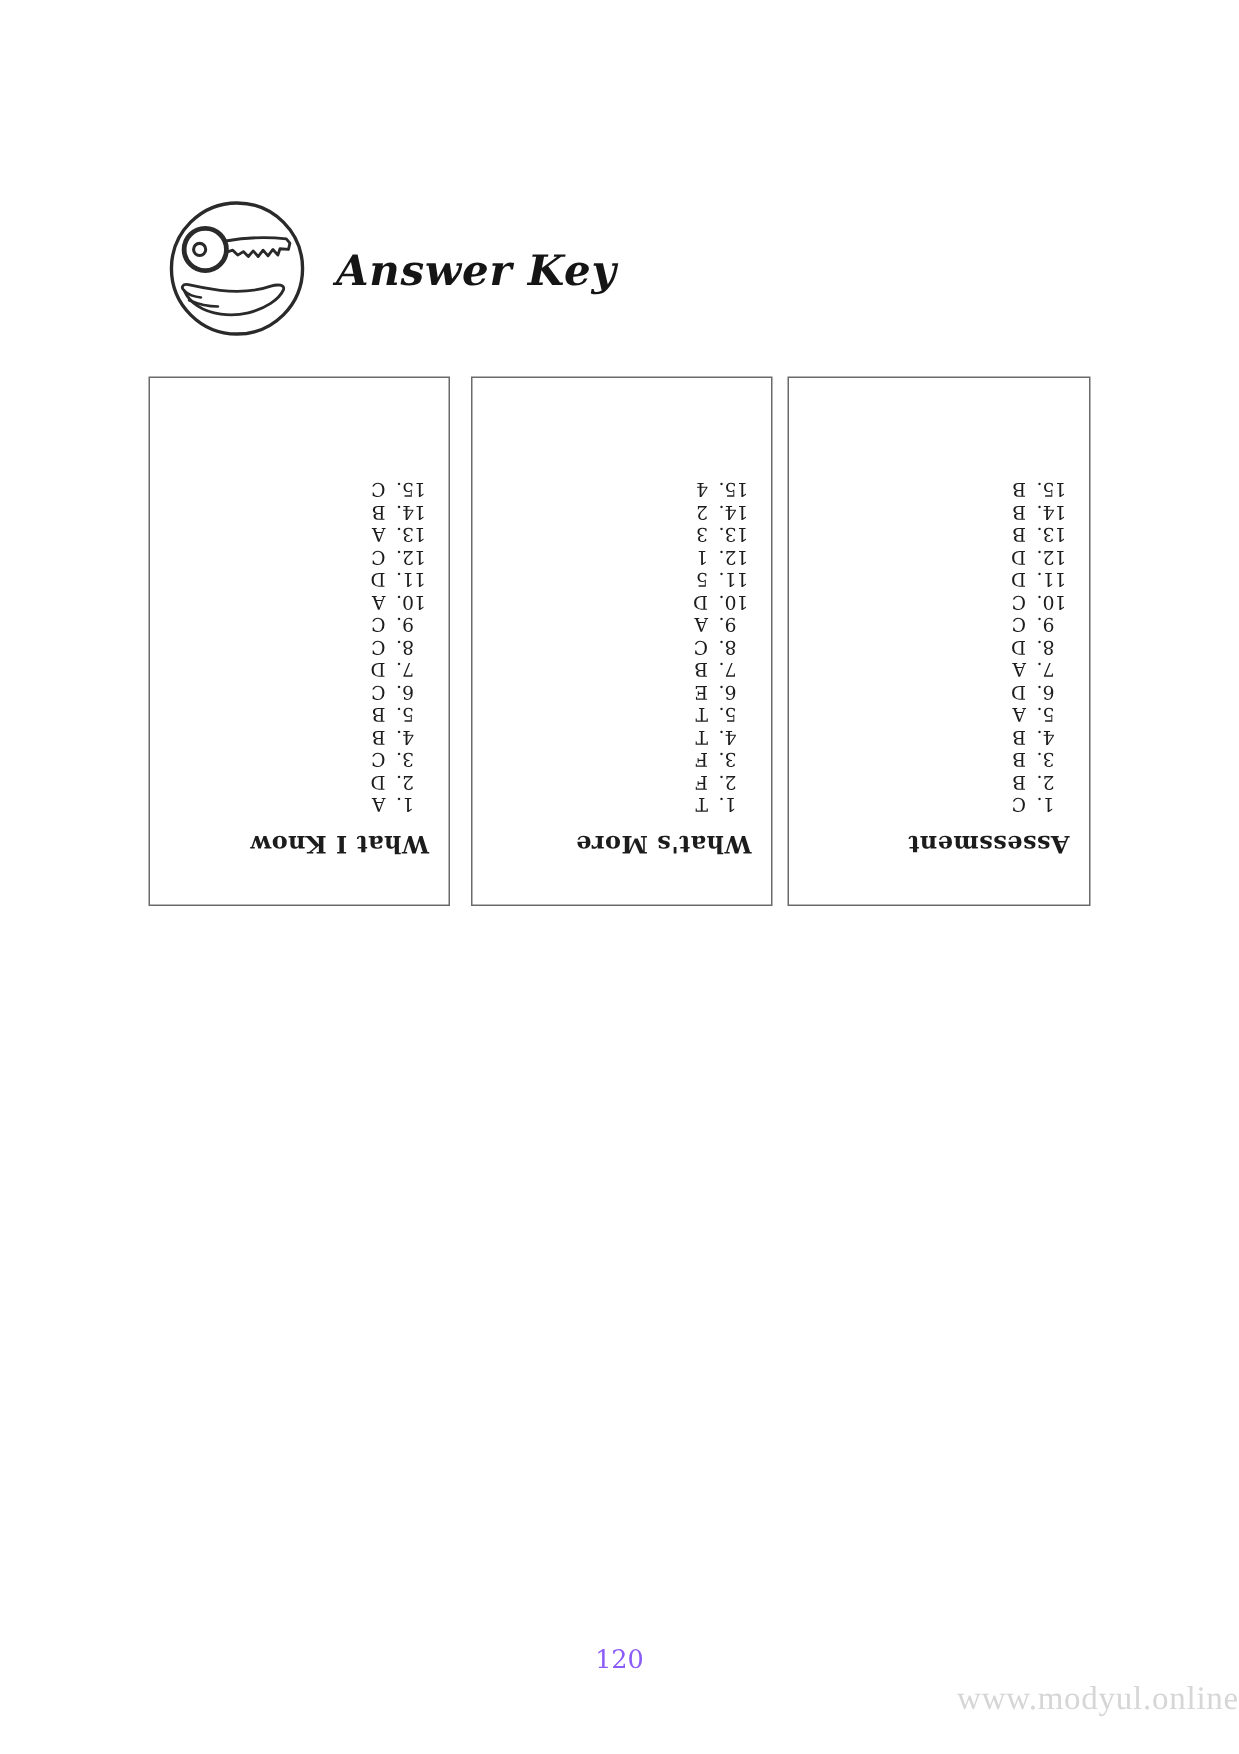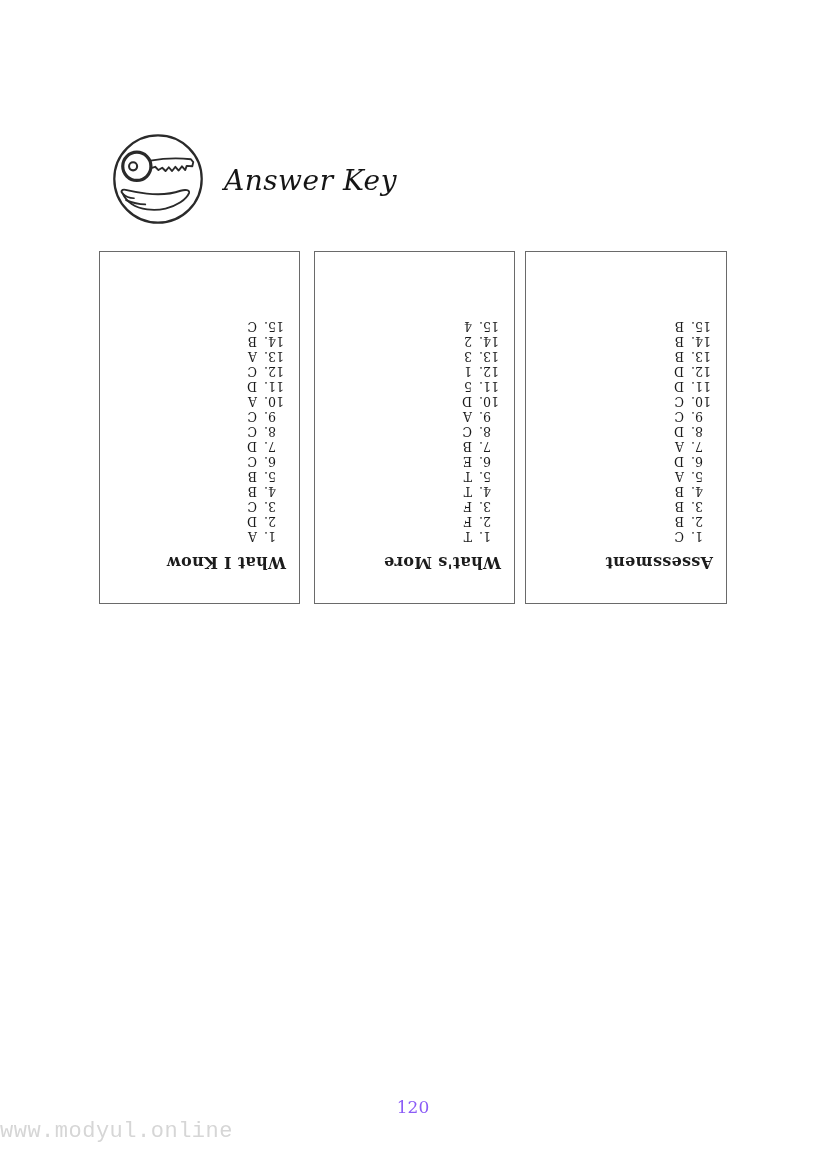--- a/index.html
+++ b/index.html
@@ -25,21 +25,21 @@
     left: 111px;
     top: 132px;
     width: 94px;
     height: 94px;
   }
   .page-title {
     position: absolute;
     left: 224px;
     top: 164px;
     font-size: 28px;
-    font-weight: normal;
+    font-weight: bold;
     font-style: italic;
     letter-spacing: 0.5px;
     color: #151515;
   }
 
   
   .panel {
     position: absolute;
     top: 251px;
     height: 353px;
@@ -91,22 +91,22 @@
     width: 100%;
     text-align: center;
     font-size: 17px;
     color: #8b5cf6;
   }
   .watermark {
     position: absolute;
     top: 1119px;
     left: 0;
     width: 100%;
-    text-align: left;
-    font-family: Liberation Mono, monospace;
+    text-align: right;
+    font-family: Liberation Serif, serif;
     font-size: 22px;
     letter-spacing: 0.5px;
     color: var(--watermark);
   }
 </style>
 </head>
 <body>
 
 <div class="page">
 

